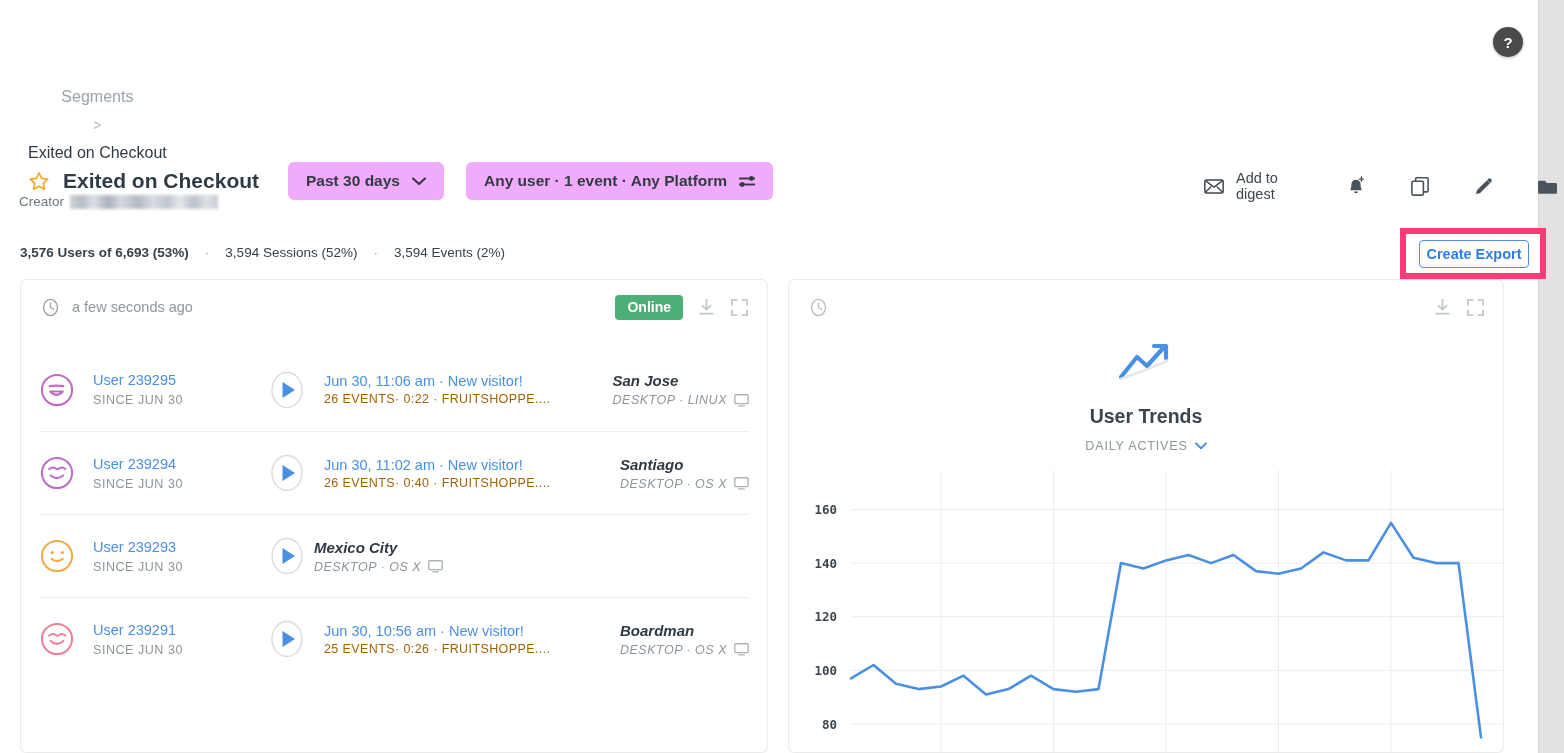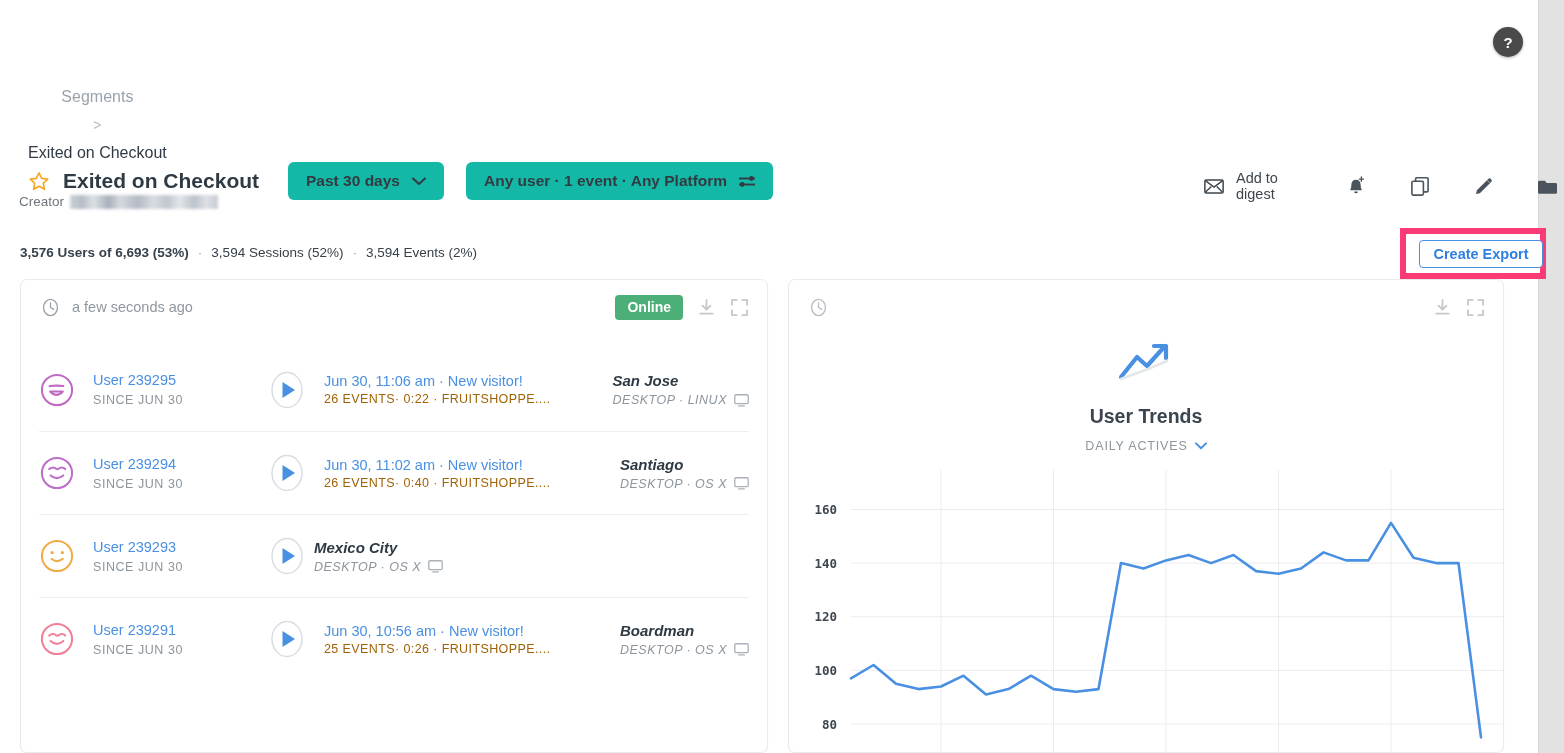--- a/index.html
+++ b/index.html
@@ -77,21 +77,21 @@
     background: linear-gradient(90deg,#c3c9d2 0%, #aab2bd 8%, #d7dbe1 16%, #9aa3af 26%,
       #cfd4da 34%, #a7aeb9 46%, #d2d7dd 56%, #b6bdc6 66%, #dfe2e6 74%,
       #b0b8c2 84%, #d8dce1 92%, #bcc3cc 100%);
     filter: blur(1.6px);
     opacity: .85;
     margin-left: 4px;
   }
 
   .chip {
     margin-left: 29px;
-    background: #14b8a6;
+    background: #f0abfc;
     border-radius: 6px;
     height: 38px;
     padding: 0 18px;
     display: flex; align-items: center; gap: 12px;
     font-size: 15.5px; font-weight: bold; color: #333b42;
     cursor: pointer; white-space: nowrap;
   }
   .chip-filters { margin-left: 22px; }
 
   
@@ -108,36 +108,36 @@
     width: 38px; height: 26px;
     display: flex; align-items: center; justify-content: center;
     cursor: pointer; color: #4b545c;
   }
   .tool-gap { margin-left: 22px; }
 
   
   .stats {
     position: absolute; top: 245px; left: 20px;
     font-size: 13.5px; color: #37414a;
-    display: flex; align-items: center; gap: 9px;
+    display: flex; align-items: center; gap: 16px;
     white-space: nowrap;
   }
   .stats .strong { font-weight: bold; }
   .stats .dot { color:#98a0a8; }
 
   
   .export-highlight {
     position: absolute; left: 1400px; top: 228px;
     width: 146px; height: 51px;
     border: 6px solid #fb3b75;
     background: #ffffff;
   }
   .export-btn {
     position: absolute; left: 1419px; top: 240px;
-    width: 124px; height: 28px;
+    width: 110px; height: 28px;
     border: 1px solid #4a90e2;
     border-radius: 4px;
     background: #fff;
     color: #2f7fe0;
     font-size: 14.5px; font-weight: bold;
     display: flex; align-items: center; justify-content: center;
     cursor: pointer;
   }
 
   

